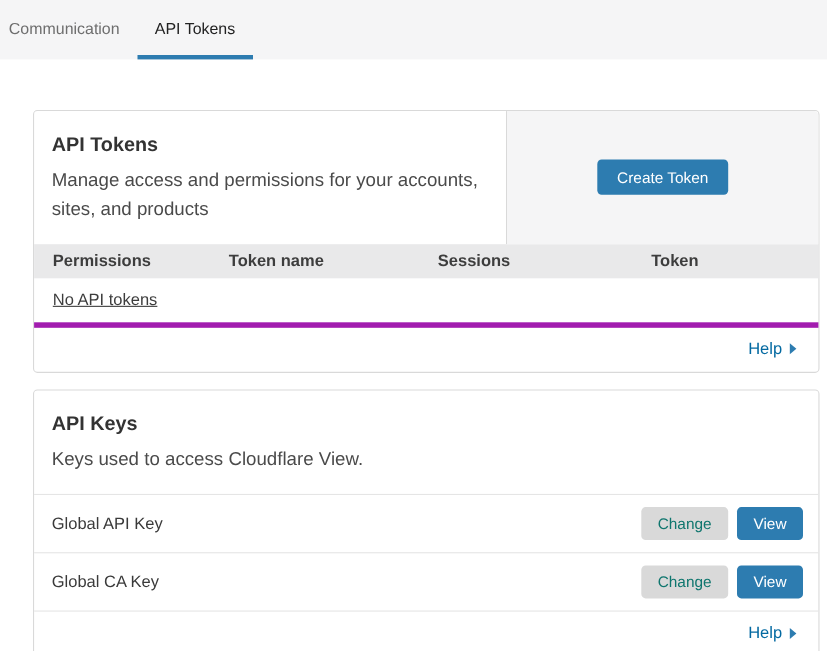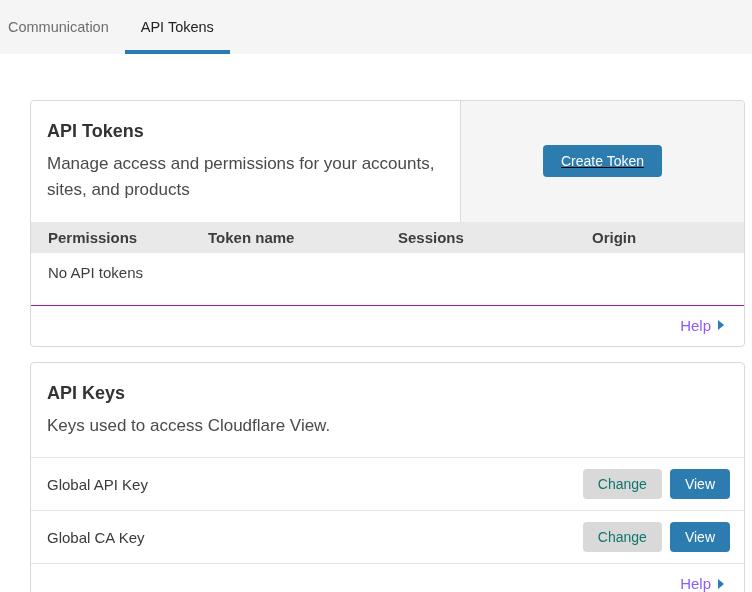--- a/index.html
+++ b/index.html
@@ -52,21 +52,20 @@
     padding: 20px 16px 18px 16px;
   }
   .split-header .right {
     flex: 1;
     background: #f5f5f6;
     border-left: 1px solid #d9d9d9;
     border-top-right-radius: 4px;
     display: flex;
     align-items: center;
     justify-content: center;
-    text-decoration: underline;
   }
   .card-title {
     font-size: 18px;
     font-weight: 700;
     color: #333333;
     margin-bottom: 9px;
   }
   .card-desc {
     font-size: 17px;
     color: #4a4a4a;
@@ -92,37 +91,38 @@
   .table-header {
     background: #e9e9ea;
     display: grid;
     grid-template-columns: 160px 190px 194px 1fr;
     padding: 7px 0 7px 17px;
     font-size: 15px;
     font-weight: 700;
     color: #3d3d3d;
   }
   .table-empty-row {
-    padding: 11px 16px 24px 17px;
+    padding: 11px 16px 12px 17px;
     font-size: 15px;
     color: #3d3d3d;
-    border-bottom: 1px solid #a21caf;
+    border-bottom: 5px solid #a21caf;
+    text-decoration: underline;
   }
   .card-footer {
     padding: 11px 20px 12px 16px;
     display: flex;
     justify-content: flex-end;
     align-items: center;
   }
   .help-link {
     display: inline-flex;
     align-items: center;
     gap: 7px;
     font-size: 15px;
-    color: #8b5cf6;
+    color: #0369a1;
     text-decoration: none;
     cursor: pointer;
   }
   .help-arrow {
     width: 0; height: 0;
     border-left: 6px solid #2d7cb0;
     border-top: 5px solid transparent;
     border-bottom: 5px solid transparent;
     display: inline-block;
   }
@@ -164,21 +164,21 @@
     </div>
     <div class="right">
       <button class="btn btn-blue btn-create">Create Token</button>
     </div>
   </div>
 
   <div class="table-header">
     <div>Permissions</div>
     <div>Token name</div>
     <div>Sessions</div>
-    <div>Origin</div>
+    <div>Token</div>
   </div>
 
   <div class="table-empty-row">
     <span>No API tokens</span>
   </div>
 
   <div class="card-footer">
     <a class="help-link">
       <span>Help</span>
       <span class="help-arrow"></span>

